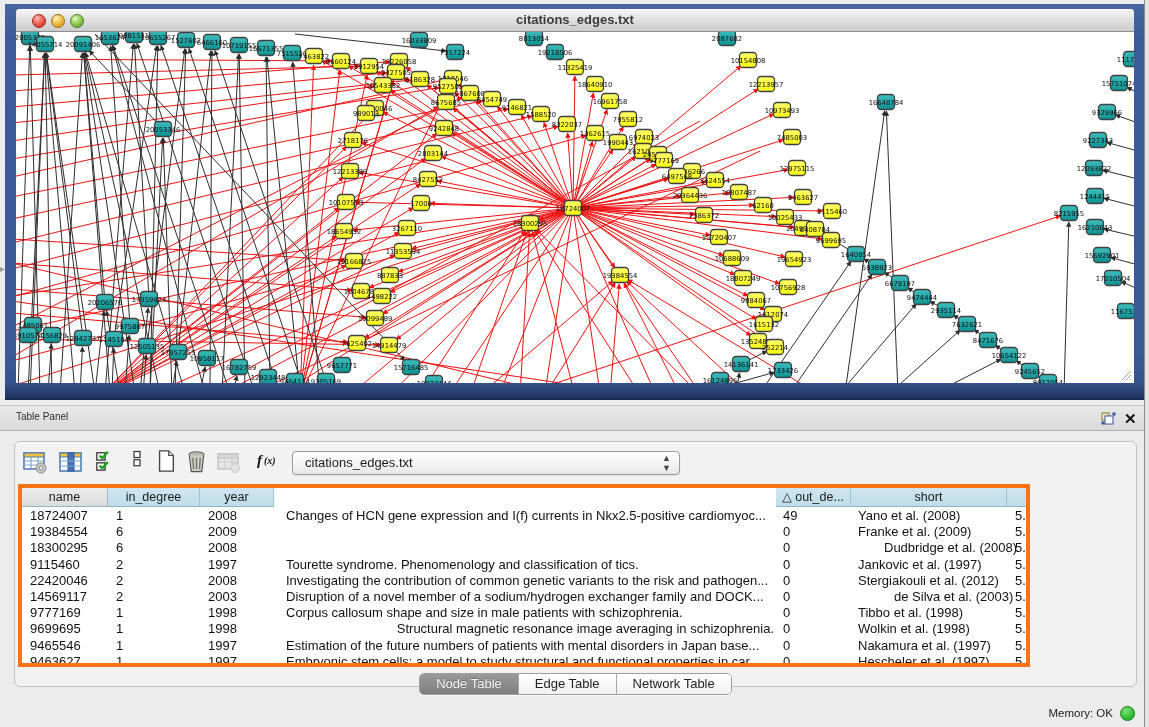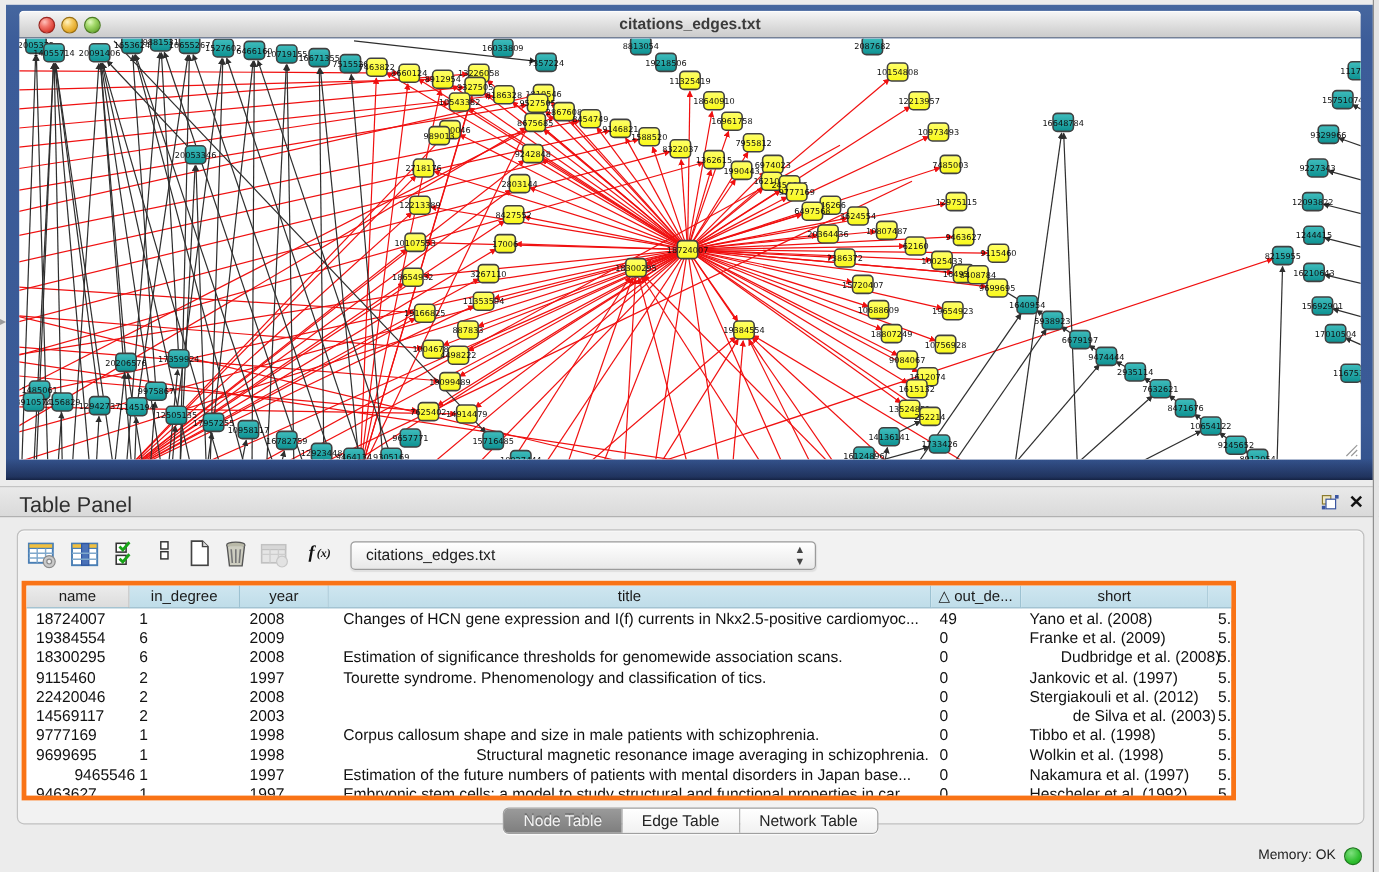--- a/index.html
+++ b/index.html
@@ -19,21 +19,21 @@
   #tl-red{left:16px;background:radial-gradient(circle at 35% 28%,#ffc2bb 0%,#f2766c 35%,#d83b30 75%,#b5251d 100%);border:1px solid #9c2620;}
   #tl-yellow{left:35px;background:radial-gradient(circle at 35% 28%,#fff3c2 0%,#f5c95e 35%,#e0a321 75%,#b97e14 100%);border:1px solid #9a7012;}
   #tl-green{left:54px;background:radial-gradient(circle at 35% 28%,#e2f8c0 0%,#a3d96a 35%,#6fae38 75%,#538c26 100%);border:1px solid #4c7c22;}
   #canvas{left:11px;top:28px;width:1118px;height:351px;background:#fff;overflow:hidden;}
   #graph-svg{display:block;}
   #resize-grip{right:2px;bottom:2px;width:14px;height:14px;}
   
   #panel-header{left:0;top:405px;width:1149px;height:26px;
      background:linear-gradient(180deg,#e9e9e9,#dadada);
      border-top:1px solid #c4c4c4;border-bottom:1px solid #b1b1b1;box-sizing:border-box;}
-  #panel-title{left:16px;top:5px;font-size:18px;color:#2e2e2e;text-align:right;}
+  #panel-title{left:16px;top:5px;font-size:10px;color:#2e2e2e;text-align:right;}
   #float-icon{left:1101px;top:6px;width:15px;height:13px;}
   #close-icon{left:1124px;top:4px;font-size:15px;font-weight:bold;color:#111;line-height:17px;}
   #panel-body{left:14px;top:441px;width:1121px;height:244px;background:#f2f2f2;
      border:1px solid #c0c0c0;border-radius:6px;box-shadow:inset 0 1px 0 #fbfbfb;}
   
   .tbtn{top:8px;width:24px;height:24px;}
   #combo{left:277px;top:9px;width:386px;height:22px;border:1px solid #9b9b9b;border-radius:4px;
      background:linear-gradient(180deg,#ffffff,#f2f2f2 60%,#e8e8e8);box-shadow:0 1px 1px rgba(0,0,0,0.08);}
   #combo-label{left:12px;top:3px;font-size:13px;color:#1c1c1c;}
   #combo-arrows{right:8px;top:1px;font-size:9px;color:#444;line-height:10px;text-align:center;}
@@ -662,21 +662,20 @@
     </div>
   <div class="abs" id="combo">
     <div class="abs" id="combo-label">citations_edges.txt</div>
     <div class="abs" id="combo-arrows">▲<br>▼</div>
   </div>
   <div class="abs" id="tbl">
     <div class="abs" id="thead">
         <div class="abs th gray" style="left: 0px; width: 86px;">name</div>
         <div class="abs th" style="left: 86px; width: 92px;">in_degree</div>
         <div class="abs th" style="left: 178px; width: 74px;">year</div>
-        <div class="abs th" style="left: 252px; width: 502px;">title</div>
         <div class="abs th" style="left: 754px; width: 75px;">△ out_de...</div>
         <div class="abs th" style="left: 829px; width: 156px;">short</div>
         <div class="abs th" style="left: 985px; width: 92px;">pagerank</div>
       </div>
     <div class="abs" id="rows">
         <div class="tr" style="top: 0px;">
           <div class="td" style="left: 8px; width: 76px;">18724007</div>
           <div class="td" style="left: 94px; width: 82px;">1</div>
           <div class="td" style="left: 186px; width: 64px;">2008</div>
           <div class="td" style="left: 264px; width: 488px;">Changes of HCN gene expression and I(f) currents in Nkx2.5-positive cardiomyoc...</div>
@@ -689,46 +688,47 @@
           <div class="td" style="left: 94px; width: 82px;">6</div>
           <div class="td" style="left: 186px; width: 64px;">2009</div>
           <div class="td" style="left: 761px; width: 66px;">0</div>
           <div class="td" style="left: 836px; width: 147px;">Franke et al. (2009)</div>
           <div class="td" style="left: 993px; width: 82px;">5.6E-5</div>
         </div>
         <div class="tr" style="top: 32.4px;">
           <div class="td" style="left: 8px; width: 76px;">18300295</div>
           <div class="td" style="left: 94px; width: 82px;">6</div>
           <div class="td" style="left: 186px; width: 64px;">2008</div>
-          <div class="td" style="left: 264px; width: 488px;">Estimation of significance thresholds for genomewide association scans.</div>
           <div class="td" style="left: 761px; width: 66px;">0</div>
           <div class="td" style="left: 862px; width: 147px;">Dudbridge et al. (2008)</div>
           <div class="td" style="left: 993px; width: 82px;">5.9E-5</div>
         </div>
         <div class="tr" style="top: 48.6px;">
           <div class="td" style="left: 8px; width: 76px;">9115460</div>
           <div class="td" style="left: 94px; width: 82px;">2</div>
           <div class="td" style="left: 186px; width: 64px;">1997</div>
           <div class="td" style="left: 264px; width: 488px;">Tourette syndrome. Phenomenology and classification of tics.</div>
           <div class="td" style="left: 761px; width: 66px;">0</div>
           <div class="td" style="left: 836px; width: 147px;">Jankovic et al. (1997)</div>
           <div class="td" style="left: 993px; width: 82px;">5.3E-5</div>
         </div>
         <div class="tr" style="top: 64.8px;">
           <div class="td" style="left: 8px; width: 76px;">22420046</div>
           <div class="td" style="left: 94px; width: 82px;">2</div>
           <div class="td" style="left: 186px; width: 64px;">2008</div>
+          <div class="td" style="left: 264px; width: 488px;">Investigating the contribution of common genetic variants to the risk and pathogen...</div>
           <div class="td" style="left: 761px; width: 66px;">0</div>
           <div class="td" style="left: 836px; width: 147px;">Stergiakouli et al. (2012)</div>
           <div class="td" style="left: 993px; width: 82px;">5.5E-5</div>
         </div>
         <div class="tr" style="top: 81px;">
           <div class="td" style="left: 8px; width: 76px;">14569117</div>
           <div class="td" style="left: 94px; width: 82px;">2</div>
           <div class="td" style="left: 186px; width: 64px;">2003</div>
+          <div class="td" style="left: 264px; width: 488px;">Disruption of a novel member of a sodium/hydrogen exchanger family and DOCK...</div>
           <div class="td" style="left: 761px; width: 66px;">0</div>
           <div class="td" style="left: 872px; width: 147px;">de Silva et al. (2003)</div>
           <div class="td" style="left: 993px; width: 82px;">5.3E-5</div>
         </div>
         <div class="tr" style="top: 97.2px;">
           <div class="td" style="left: 8px; width: 76px;">9777169</div>
           <div class="td" style="left: 94px; width: 82px;">1</div>
           <div class="td" style="left: 186px; width: 64px;">1998</div>
           <div class="td" style="left: 264px; width: 488px;">Corpus callosum shape and size in male patients with schizophrenia.</div>
           <div class="td" style="left: 761px; width: 66px;">0</div>
@@ -738,35 +738,35 @@
         <div class="tr" style="top: 113.4px;">
           <div class="td" style="left: 8px; width: 76px;">9699695</div>
           <div class="td" style="left: 94px; width: 82px;">1</div>
           <div class="td" style="left: 186px; width: 64px;">1998</div>
           <div class="td" style="left: 264px; width: 488px; text-align: right;">Structural magnetic resonance image averaging in schizophrenia.</div>
           <div class="td" style="left: 761px; width: 66px;">0</div>
           <div class="td" style="left: 836px; width: 147px;">Wolkin et al. (1998)</div>
           <div class="td" style="left: 993px; width: 82px;">5.3E-5</div>
         </div>
         <div class="tr" style="top: 129.6px;">
-          <div class="td" style="left: 8px; width: 76px; margin-left: 32px;">9465546</div>
+          <div class="td" style="left: 8px; width: 76px;">9465546</div>
           <div class="td" style="left: 94px; width: 82px;">1</div>
           <div class="td" style="left: 186px; width: 64px;">1997</div>
           <div class="td" style="left: 264px; width: 488px;">Estimation of the future numbers of patients with mental disorders in Japan base...</div>
           <div class="td" style="left: 761px; width: 66px;">0</div>
           <div class="td" style="left: 836px; width: 147px;">Nakamura et al. (1997)</div>
           <div class="td" style="left: 993px; width: 82px;">5.3E-5</div>
         </div>
         <div class="tr" style="top: 145.8px;">
           <div class="td" style="left: 8px; width: 76px;">9463627</div>
           <div class="td" style="left: 94px; width: 82px;">1</div>
           <div class="td" style="left: 186px; width: 64px;">1997</div>
           <div class="td" style="left: 264px; width: 488px;">Embryonic stem cells: a model to study structural and functional properties in car...</div>
           <div class="td" style="left: 761px; width: 66px;">0</div>
-          <div class="td" style="left: 836px; width: 147px;">Hescheler et al. (1992)</div>
+          <div class="td" style="left: 836px; width: 147px;">Hescheler et al. (1997)</div>
           <div class="td" style="left: 993px; width: 82px;">5.3E-5</div>
         </div>
       </div>
     <div class="abs" id="vscroll">
       <div class="abs" id="vthumb"></div>
     </div>
   </div>
   <div class="abs" id="tabbar">
     <div id="seg">
         <div class="seg-btn sel">Node Table</div>

